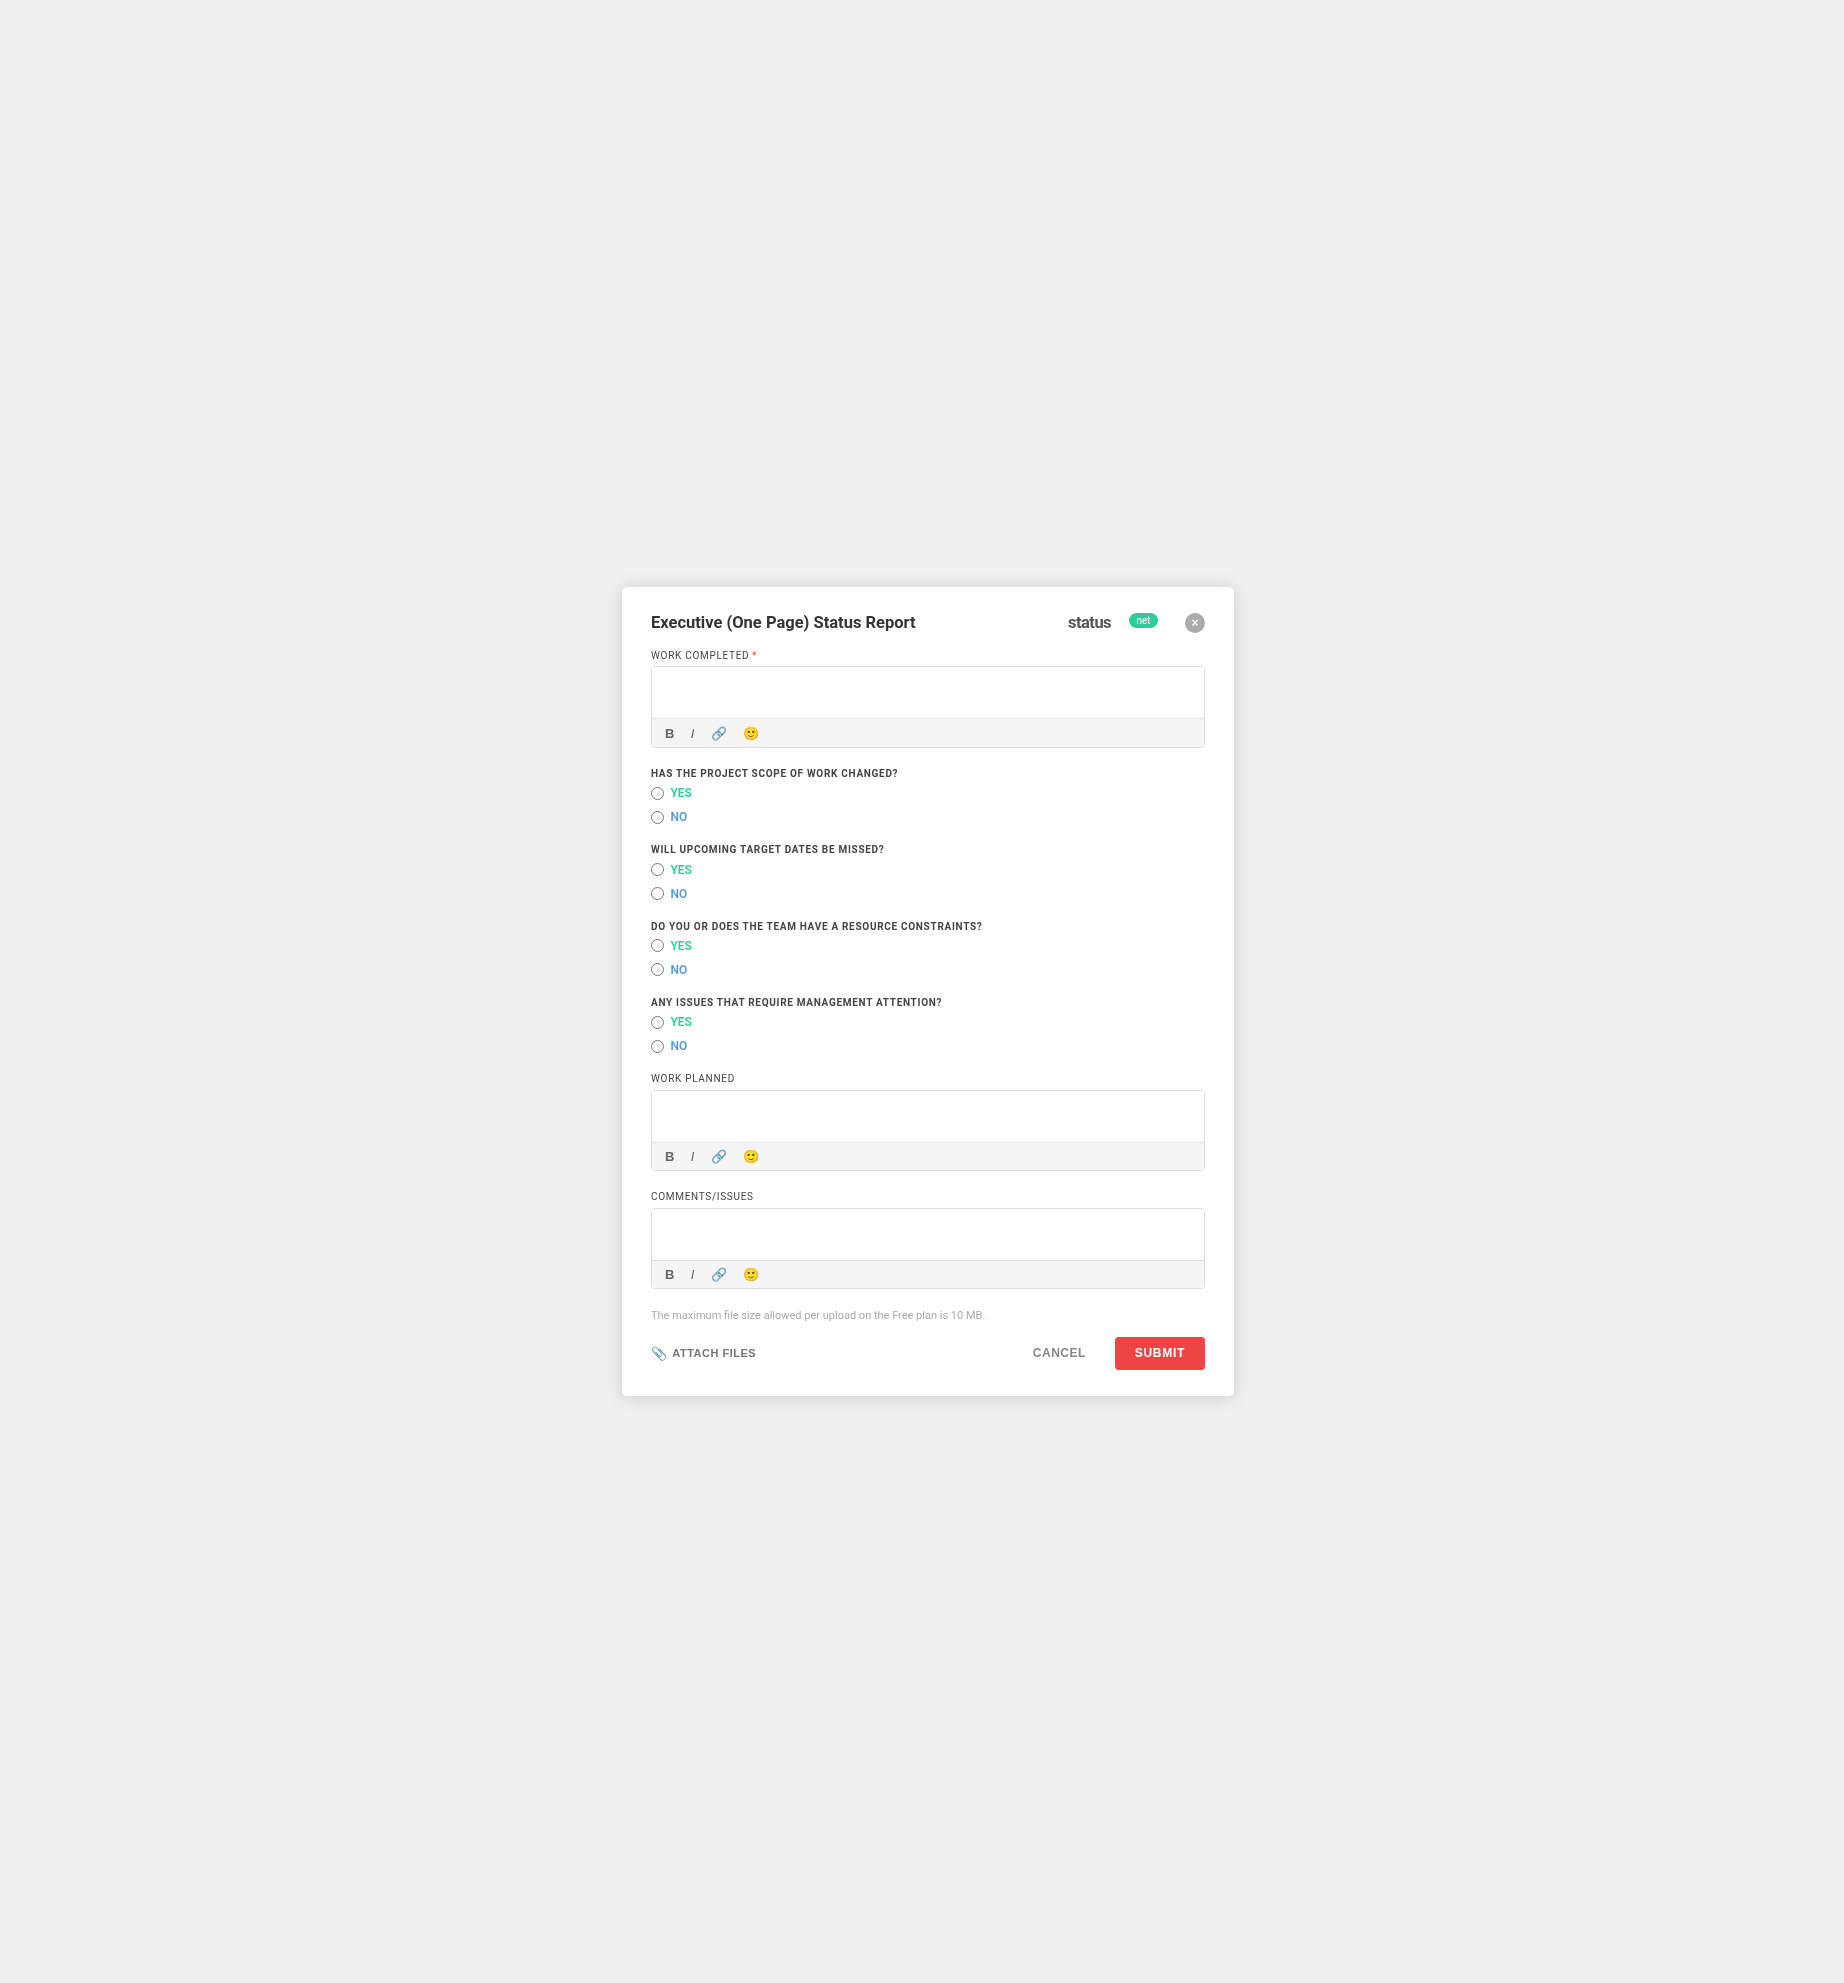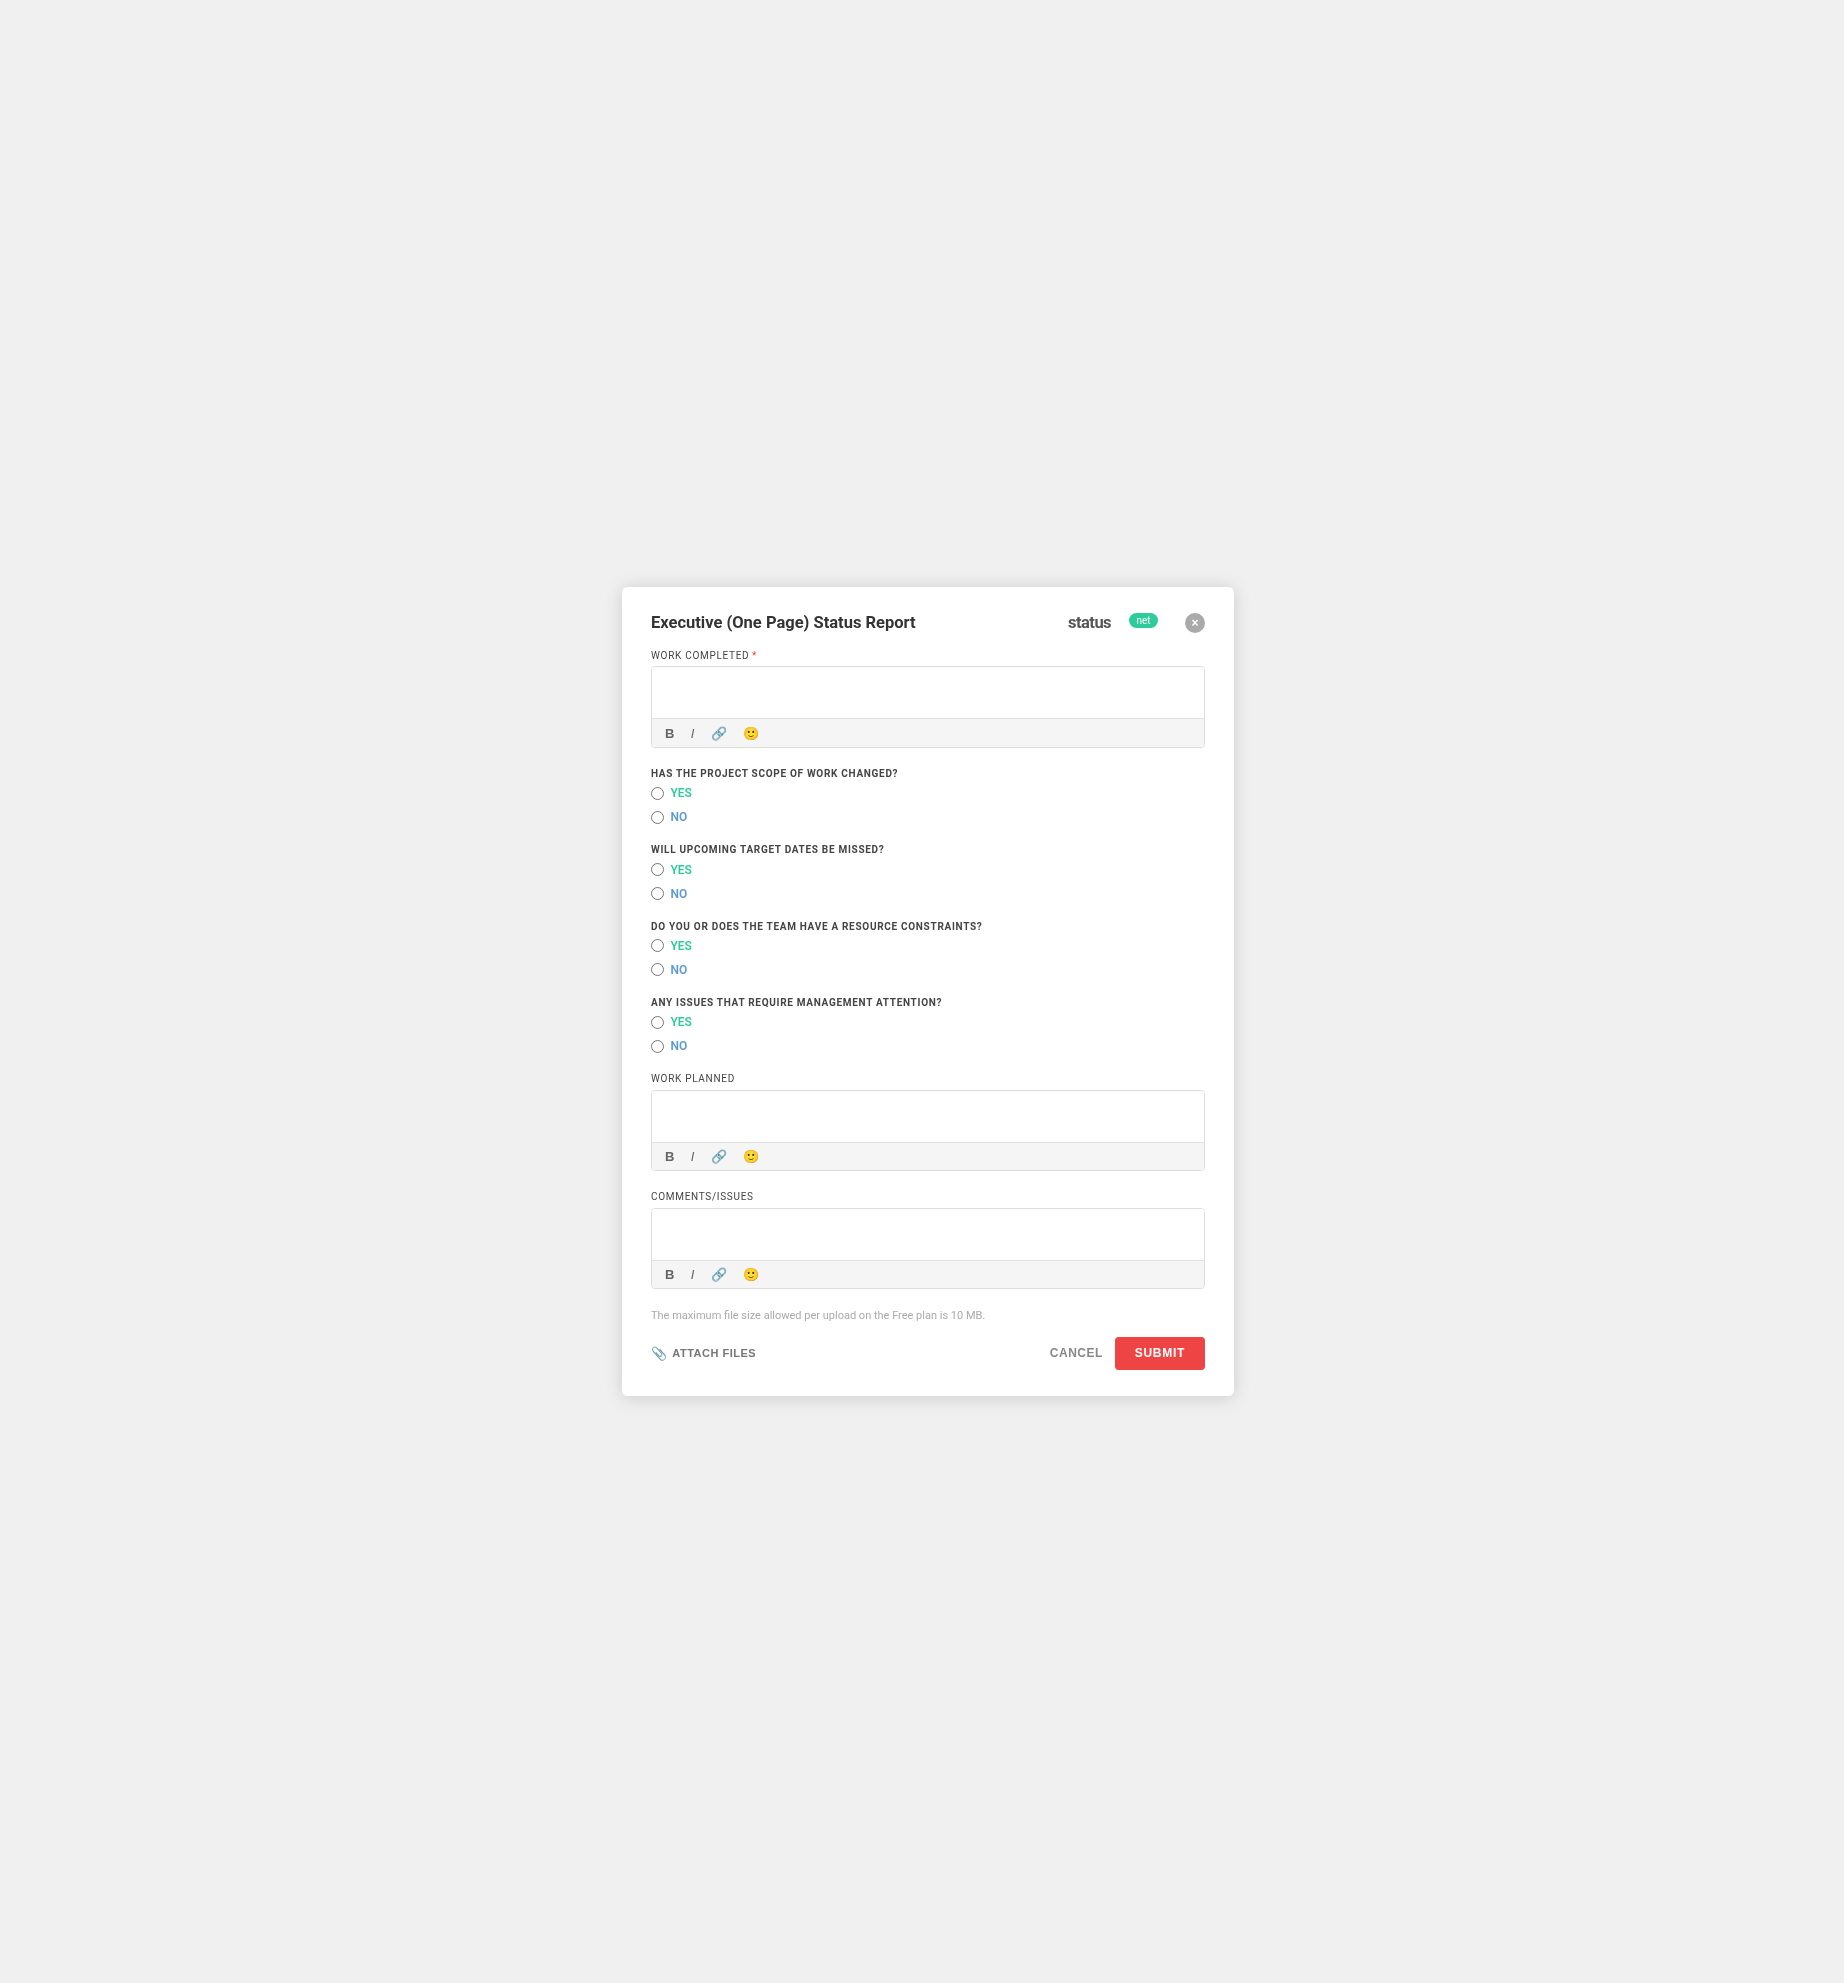--- a/index.html
+++ b/index.html
@@ -205,21 +205,21 @@
       gap: 4.6px;
       text-transform: uppercase;
     }
 
     .attach-icon {
       font-size: 13px;
     }
 
     .footer-actions {
       display: flex;
-      gap: 12px;
+      gap: 29px;
       align-items: center;
     }
 
     .cancel-btn {
       background: none;
       border: none;
       cursor: pointer;
       color: #888;
       font-size: 12px;
       font-weight: 600;

